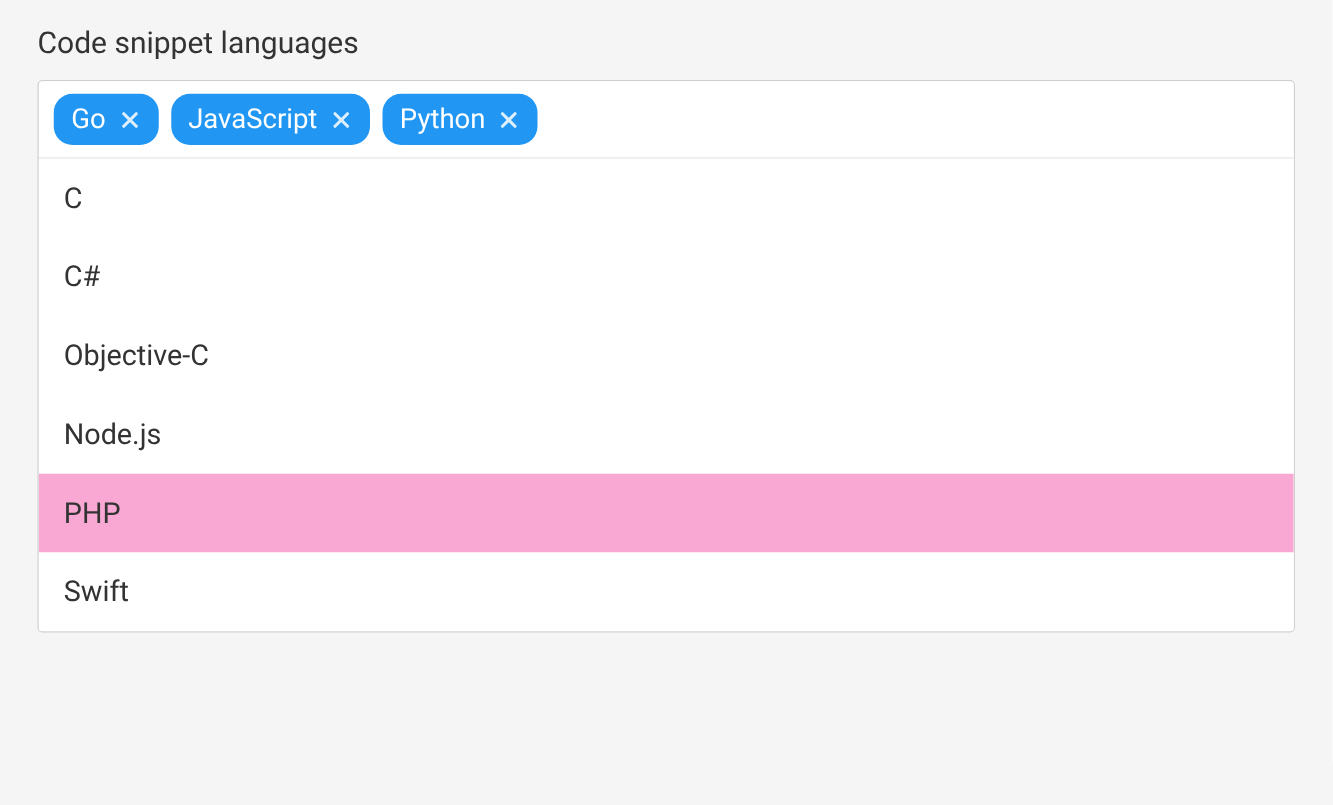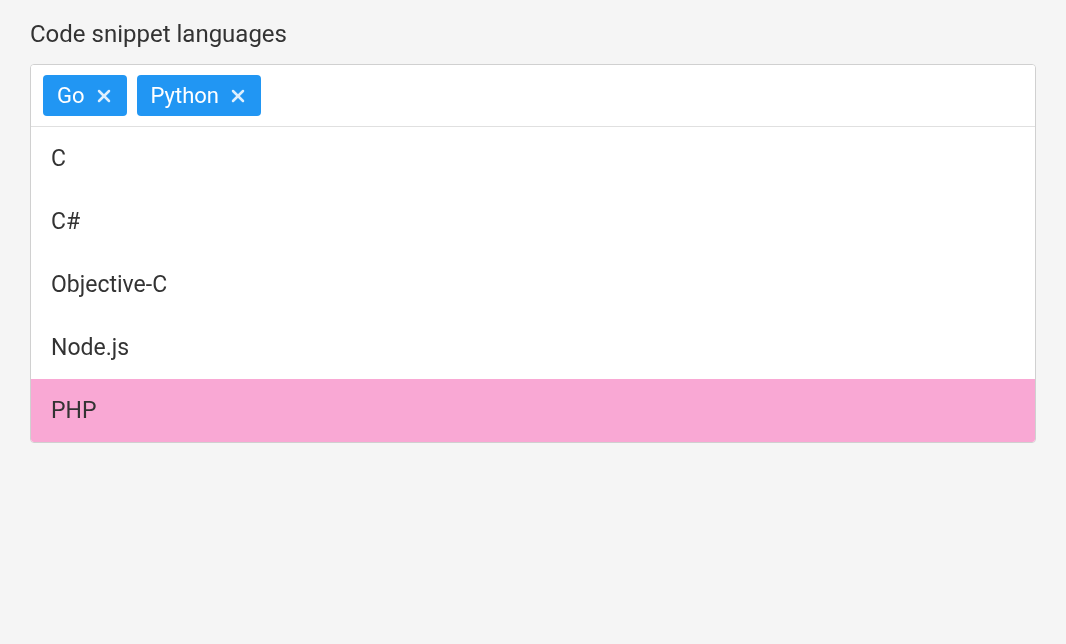--- a/index.html
+++ b/index.html
@@ -38,21 +38,21 @@
       background: #fff;
     }
     .tag {
       display: inline-flex;
       align-items: center;
       background: #2196f3;
       color: #fff;
       font-size: 22px;
       font-weight: 400;
       padding: 8px 14px;
-      border-radius: 4px;
+      border-radius: 15px;
       gap: 10px;
       cursor: default;
     }
     .tag-remove {
       display: inline-flex;
       align-items: center;
       justify-content: center;
       cursor: pointer;
       opacity: 0.85;
       width: 18px;
@@ -90,36 +90,46 @@
         <span>Go</span>
         <span class="tag-remove">
           <svg viewBox="0 0 16 16" fill="none" stroke="currentColor" stroke-width="2.5" stroke-linecap="round">
             <line x1="3" y1="3" x2="13" y2="13"></line>
             <line x1="13" y1="3" x2="3" y2="13"></line>
           </svg>
         </span>
       </span>
 
 
+      <span class="tag">
+        <span>JavaScript</span>
+        <span class="tag-remove">
+          <svg viewBox="0 0 16 16" fill="none" stroke="currentColor" stroke-width="2.5" stroke-linecap="round">
+            <line x1="3" y1="3" x2="13" y2="13"></line>
+            <line x1="13" y1="3" x2="3" y2="13"></line>
+          </svg>
+        </span>
+      </span>
 
       <span class="tag">
         <span>Python</span>
         <span class="tag-remove">
           <svg viewBox="0 0 16 16" fill="none" stroke="currentColor" stroke-width="2.5" stroke-linecap="round">
             <line x1="3" y1="3" x2="13" y2="13"></line>
             <line x1="13" y1="3" x2="3" y2="13"></line>
           </svg>
         </span>
       </span>
 
 
     </div>
 
     <div class="options-list">
       <div class="option">C</div>
       <div class="option">C#</div>
       <div class="option">Objective-C</div>
       <div class="option">Node.js</div>
       <div class="option highlighted">PHP</div>
+      <div class="option">Swift</div>
     </div>
 
   </div>
 </div>
 
 </body></html>

